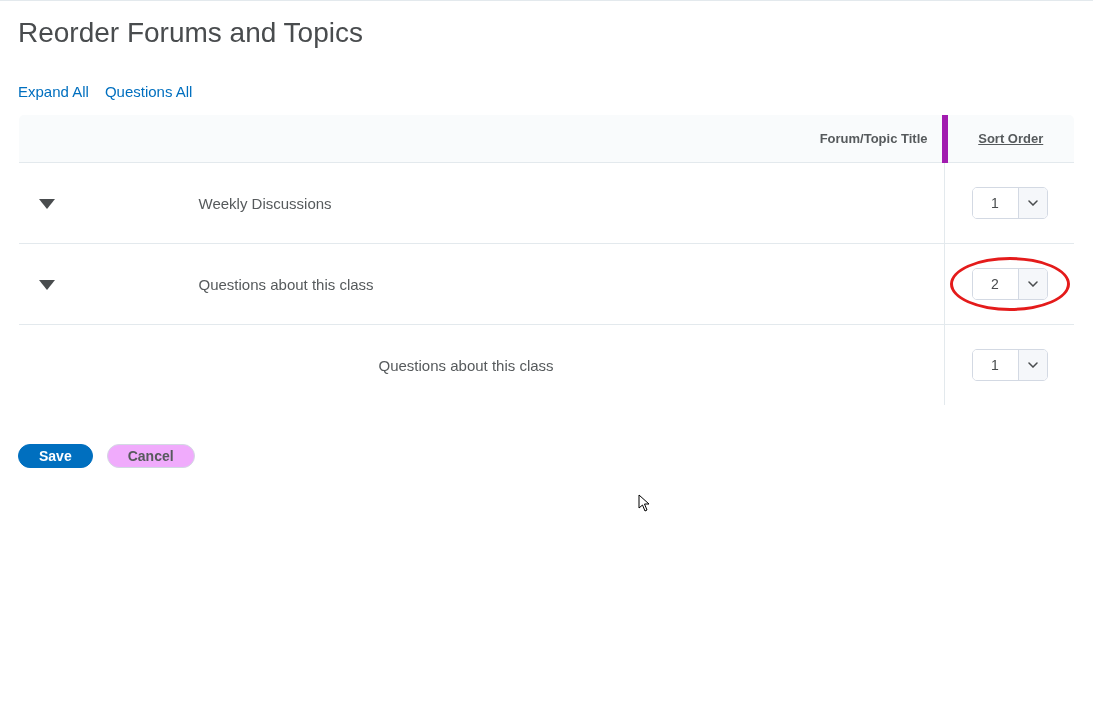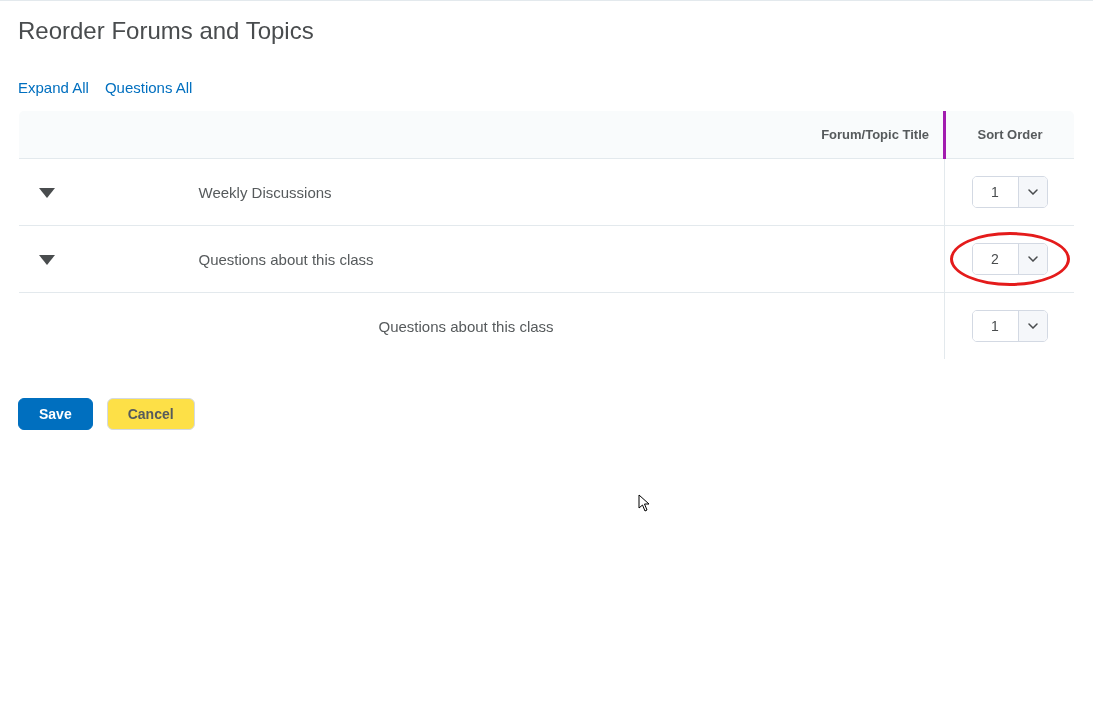--- a/index.html
+++ b/index.html
@@ -15,21 +15,21 @@
       width: 1093px;
     }
     .top-divider {
       border-top: 1px solid #e3e9ed;
       margin-bottom: 2px;
     }
     .page-container {
       padding: 14px 18px 0 18px;
     }
     h1.page-title {
-      font-size: 24px;
+      font-size: 28px;
       font-weight: 400;
       color: #494c4e;
       margin-bottom: 34px;
     }
     .expand-collapse-row {
       display: flex;
       gap: 16px;
       margin-bottom: 14px;
       font-size: 15px;
     }
@@ -49,26 +49,27 @@
       background: #f9fbfc;
       font-size: 13px;
       font-weight: 700;
       color: #565a5c;
       text-align: right;
       padding: 16px 14px;
       border-bottom: 1px solid #e3e9ed;
     }
     table.reorder-table th.sort-col {
       text-align: center;
-      border-left: 3px solid #a21caf;
+      border-left: 6px solid #a21caf;
       width: 130px;
+      text-decoration: underline;
     }
     table.reorder-table td {
       border-bottom: 1px solid #e3e9ed;
-      height: 67px;
+      height: 81px;
       padding: 8px 14px;
       font-size: 15px;
       color: #565a5c;
       vertical-align: middle;
     }
     table.reorder-table tr:last-child td {
       border-bottom: none;
     }
     table.reorder-table td.sort-col {
       border-left: 1px solid #e3e9ed;
@@ -141,38 +142,38 @@
       top: 494px;
       pointer-events: none;
     }
     
     .button-row {
       margin-top: 38px;
       display: flex;
       gap: 14px;
     }
     .btn {
-      height: 32px;
+      height: 24px;
       padding: 0 20px;
-      border-radius: 6px;
+      border-radius: 18px;
       font-size: 14px;
       font-weight: 600;
       cursor: pointer;
       border: 1px solid transparent;
       display: inline-flex;
       align-items: center;
       justify-content: center;
     }
     .btn-primary {
       background: #006fbf;
       color: #fff;
       border-color: #006fbf;
     }
     .btn-secondary {
-      background: #fde047;
+      background: #f0abfc;
       color: #565a5c;
       border-color: #d3d9e3;
     }
   </style>
 </head>
 <body>
 
 <div class="top-divider"></div>
 <div class="page-container">
 

